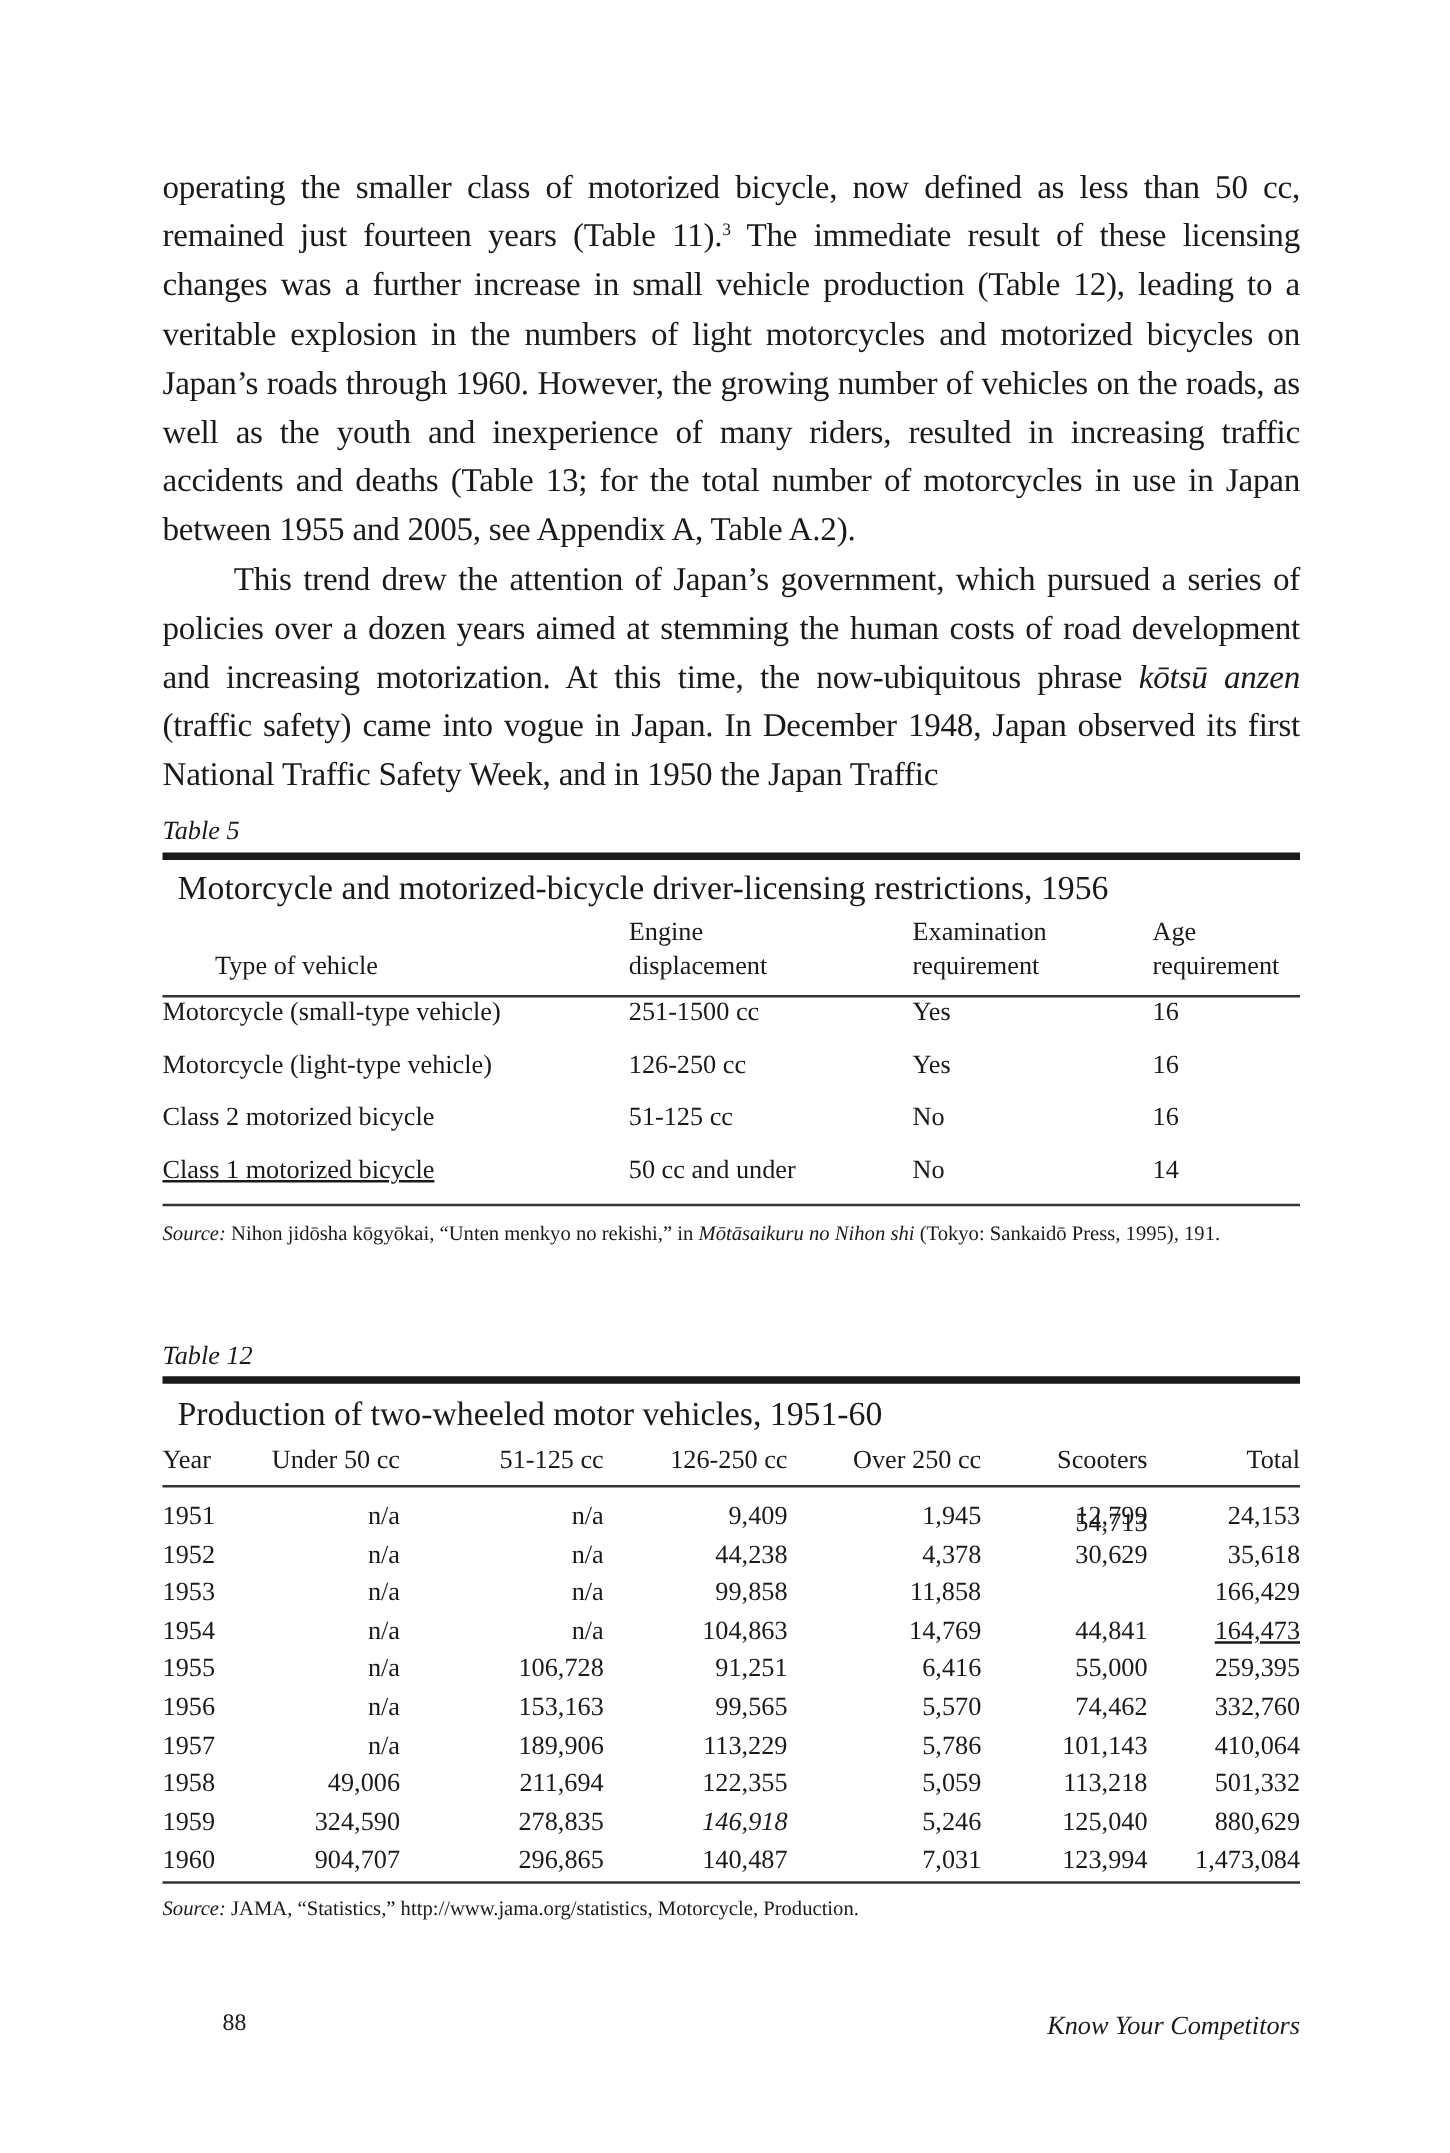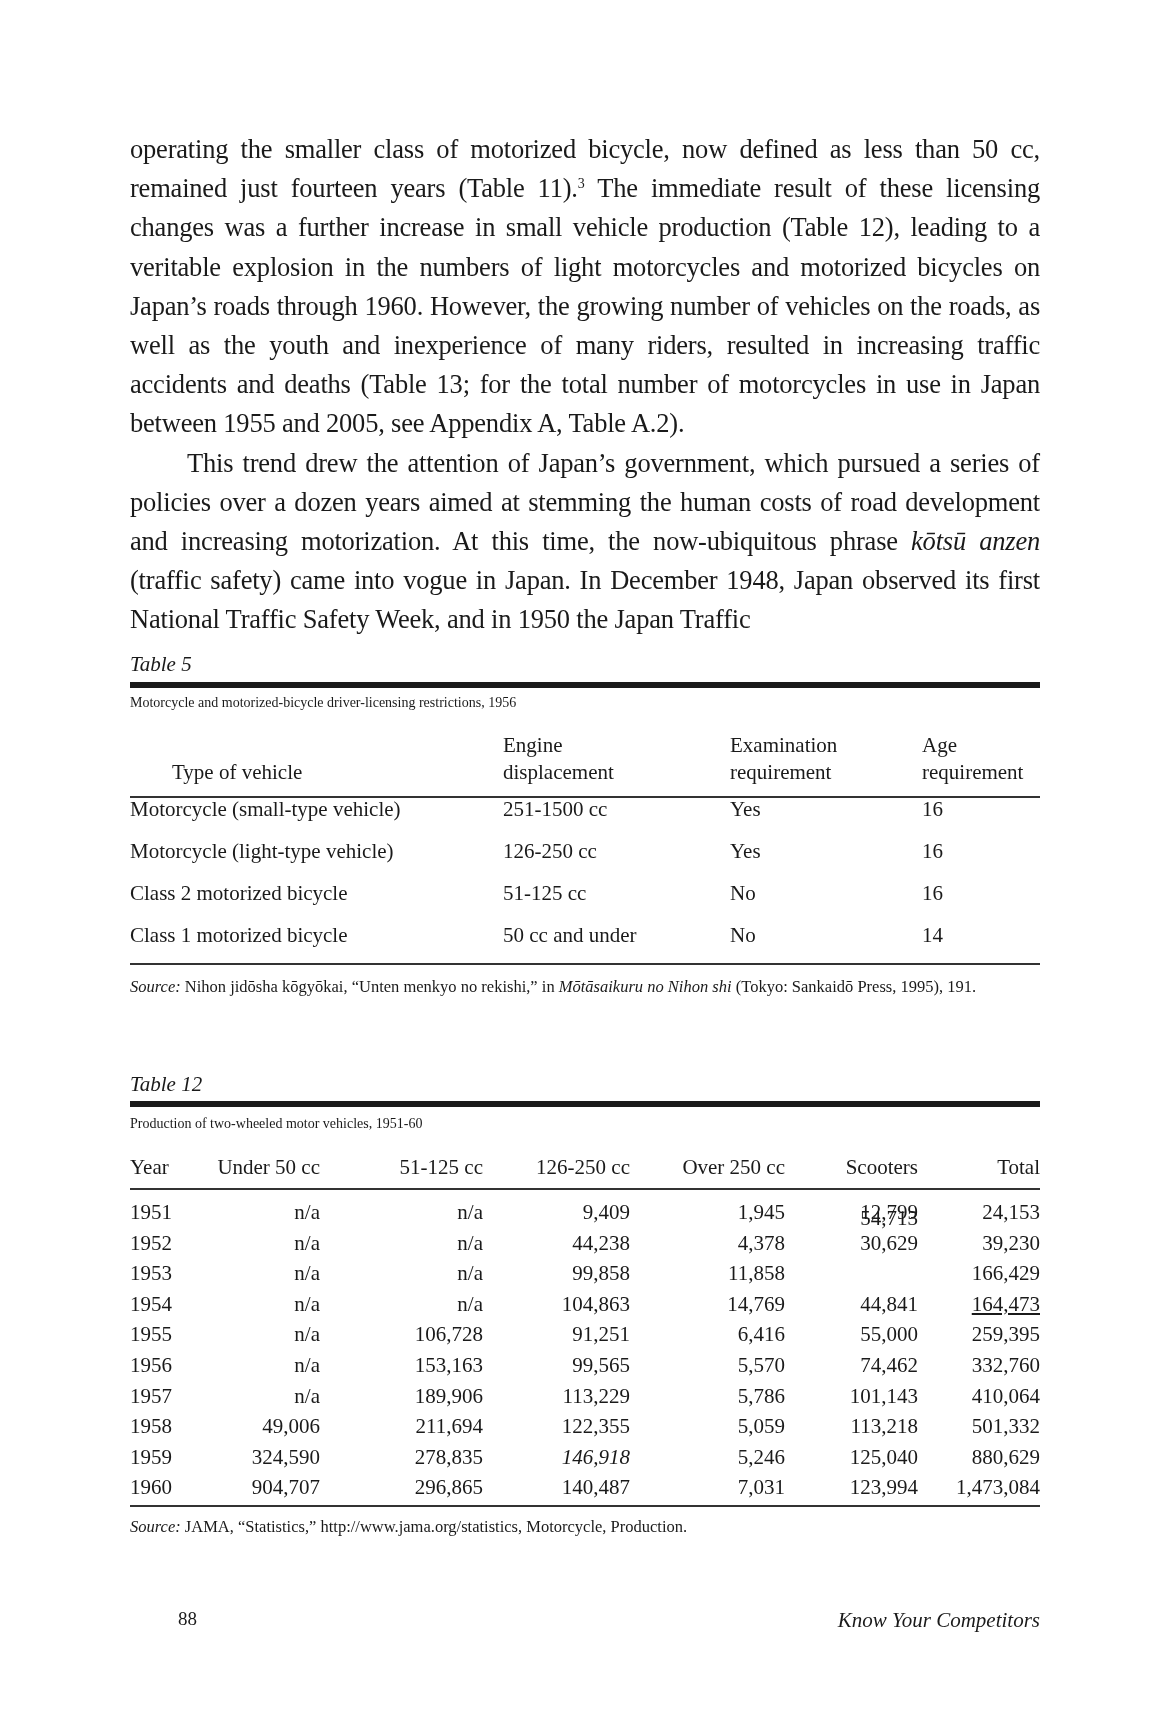--- a/index.html
+++ b/index.html
@@ -16,21 +16,21 @@
   .body-text p { margin: 0; }
   .body-text p.indent { text-indent: 57px; }
   .body-text sup { font-size: 14px; vertical-align: 9px; line-height: 0; }
   .body-text em { font-style: italic; }
 
   .table-label {
     position: absolute; left: 0; font-style: italic; font-size: 21px;
   }
   .rule-thick { position: absolute; left: 0; width: 910px; height: 6px; background: #1a1a1a; }
   .rule-thin { position: absolute; left: 0; width: 910px; height: 1.5px; background: #333; }
-  .table-title { position: absolute; left: 0; font-size: 14px; }
+  .table-title { position: absolute; left: 12px; font-size: 27px; }
   .cell { position: absolute; font-size: 21px; white-space: nowrap; }
   .r { text-align: right; }
   .source { position: absolute; left: 0; width: 910px; font-size: 16.5px; line-height: 27px; }
   .source em { font-style: italic; }
 
   .footer-page { position: absolute; left: 48px; top: 1608px; font-size: 19px; }
   .footer-title { position: absolute; right: 0; top: 1608px; font-size: 21px; font-style: italic; }
 </style>
 </head>
 <body>
@@ -70,21 +70,21 @@
         <div class="cell" style="left: 600px; top: 839px;">Yes</div>
         <div class="cell" style="left: 792px; top: 839px;">16</div>
       </div>
       <div>
         <div class="cell" style="left: 0px; top: 881px;">Class 2 motorized bicycle</div>
         <div class="cell" style="left: 373px; top: 881px;">51-125 cc</div>
         <div class="cell" style="left: 600px; top: 881px;">No</div>
         <div class="cell" style="left: 792px; top: 881px;">16</div>
       </div>
       <div>
-        <div class="cell" style="left: 0px; top: 923px;">Class 1 motorized bicycle</div>
+        <div class="cell" style="left: 0px; top: 923px; text-decoration: underline;">Class 1 motorized bicycle</div>
         <div class="cell" style="left: 373px; top: 923px;">50 cc and under</div>
         <div class="cell" style="left: 600px; top: 923px;">No</div>
         <div class="cell" style="left: 792px; top: 923px;">14</div>
       </div>
     </div>
 
   <div class="rule-thin" style="top:963px;"></div>
   <div class="source" style="top:973px;">
     <em>Source:</em><span> Nihon jidōsha kōgyōkai, “Unten menkyo no rekishi,” in </span><em>Mōtāsaikuru no Nihon shi</em><span> (Tokyo: Sankaidō Press, 1995), 191.</span>
   </div>
@@ -114,21 +114,21 @@
         <div class="cell r" style="top: 1200px; right: 122px;">12,799</div>
         <div class="cell r" style="top: 1200px; right: 0px;">24,153</div>
       </div>
       <div>
         <div class="cell" style="top: 1230.6px; left: 0px;">1952</div>
         <div class="cell r" style="top: 1230.6px; right: 720px;">n/a</div>
         <div class="cell r" style="top: 1230.6px; right: 557px;">n/a</div>
         <div class="cell r" style="top: 1230.6px; right: 410px;">44,238</div>
         <div class="cell r" style="top: 1230.6px; right: 255px;">4,378</div>
         <div class="cell r" style="top: 1230.6px; right: 122px;">30,629</div>
-        <div class="cell r" style="top: 1230.6px; right: 0px;">39,230</div>
+        <div class="cell r" style="top: 1230.6px; right: 0px;">35,618</div>
       </div>
       <div>
         <div class="cell" style="top: 1261.2px; left: 0px;">1953</div>
         <div class="cell r" style="top: 1261.2px; right: 720px;">n/a</div>
         <div class="cell r" style="top: 1261.2px; right: 557px;">n/a</div>
         <div class="cell r" style="top: 1261.2px; right: 410px;">99,858</div>
         <div class="cell r" style="top: 1261.2px; right: 255px;">11,858</div>
         <div class="cell r" style="top: 1206px; right: 122px;">54,713</div>
         <div class="cell r" style="top: 1261.2px; right: 0px;">166,429</div>
       </div>

